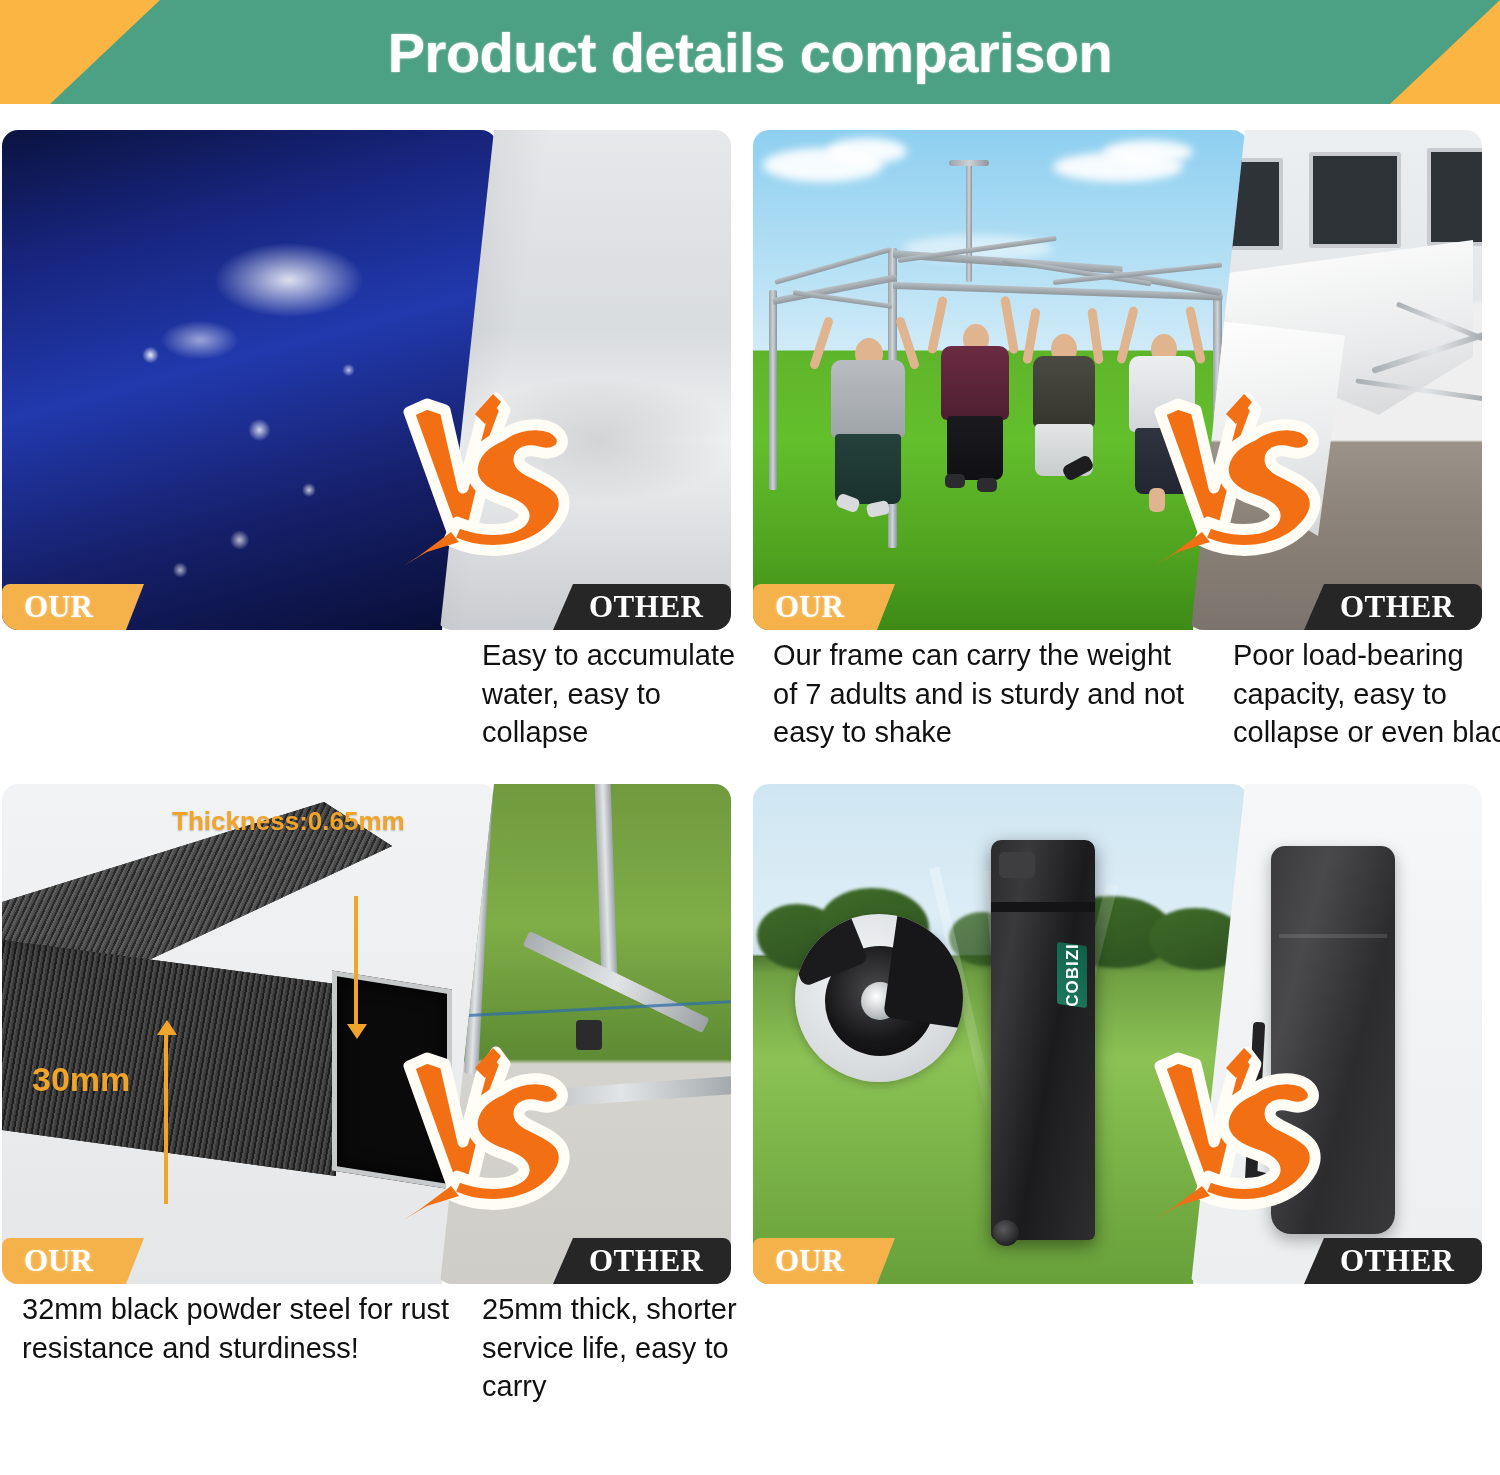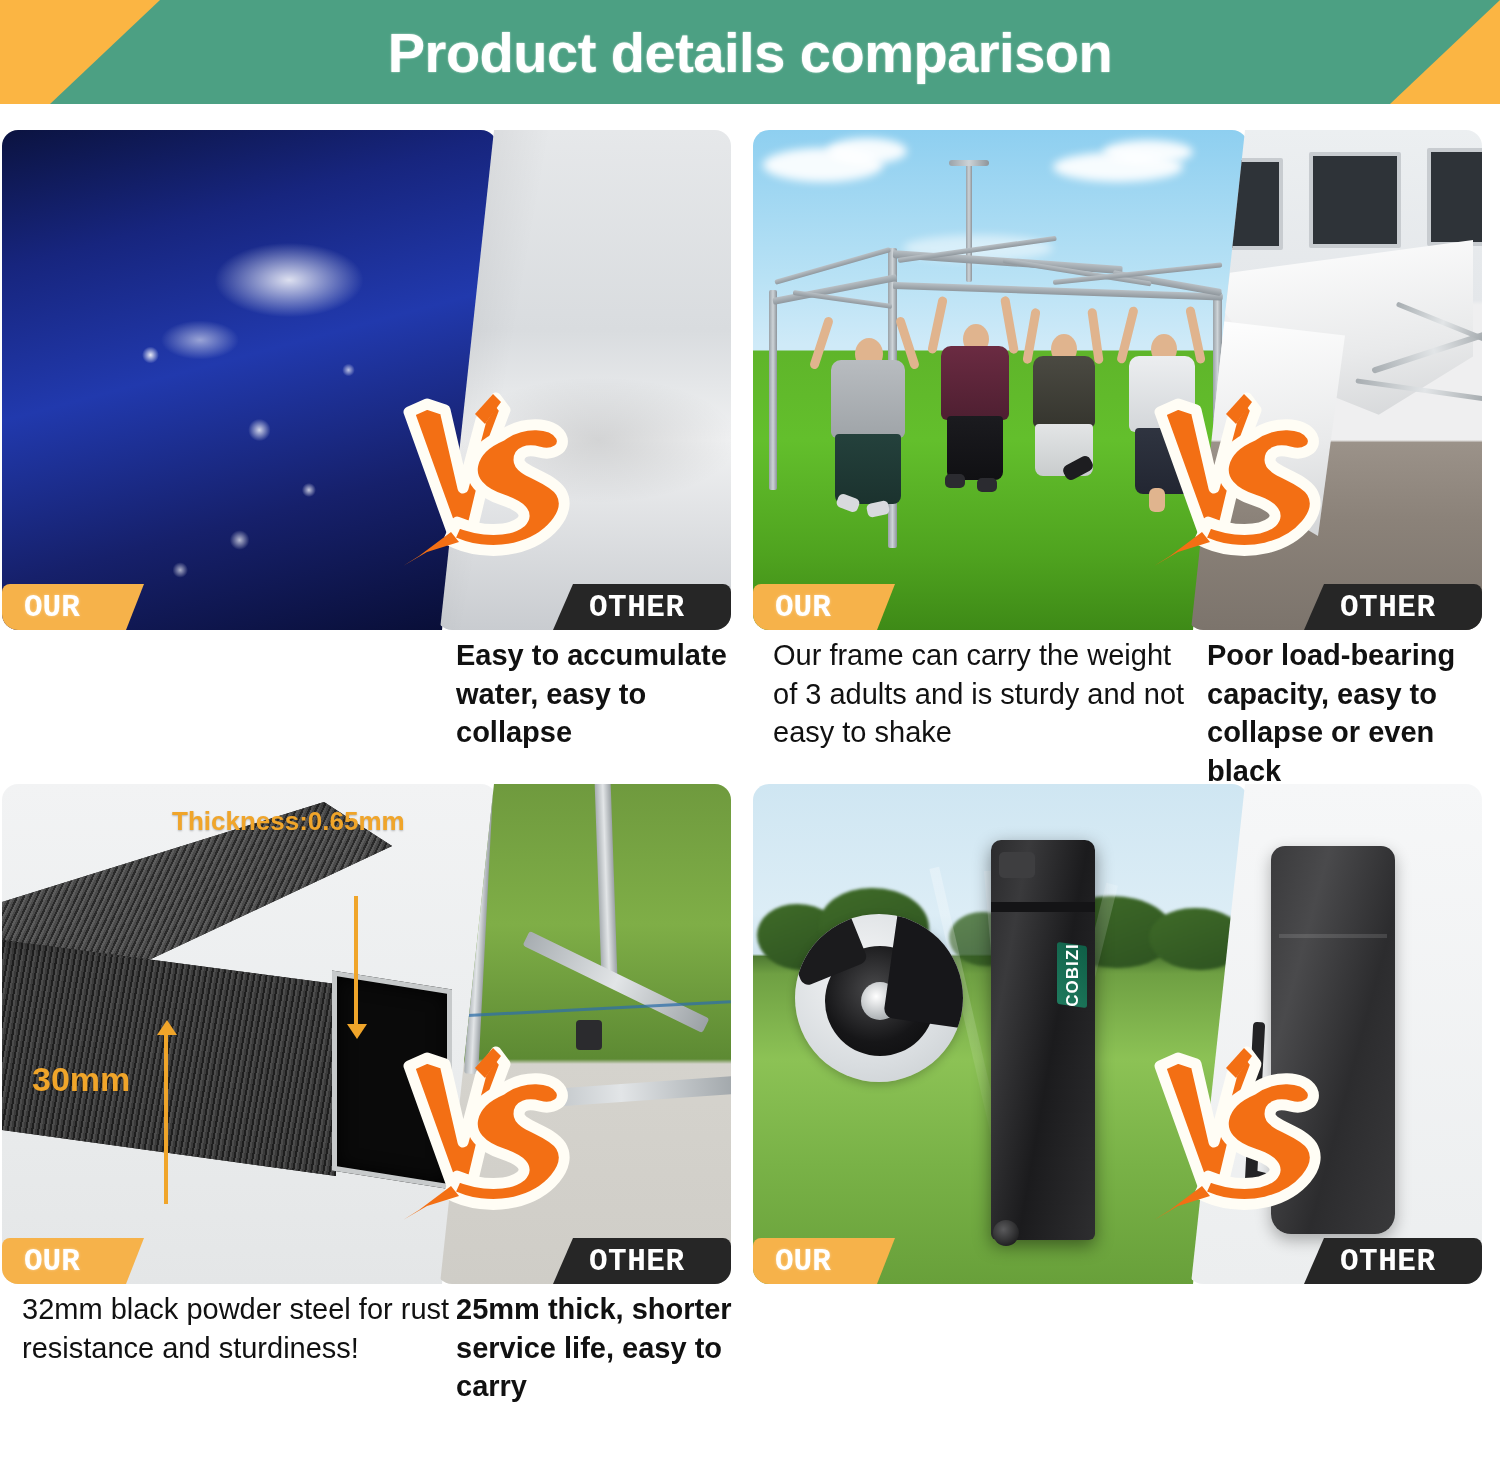--- a/index.html
+++ b/index.html
@@ -226,21 +226,21 @@
     position:absolute; left:395px; top:250px; width:190px; height:200px;
     z-index:6; pointer-events:none;
   }
   .vs svg { width:100%; height:100%; display:block; }
 
   
   .lbl {
     position:absolute; height:46px; z-index:7;
     display:flex; align-items:center;
     color:#ffffff; font-size:31px; font-weight:bold;
-    font-family:Liberation Mono, monospace;
+    font-family:Liberation Serif, serif;
   }
   .lbl-our {
     left:0px; bottom:0px; width:142px;
     background:#f6b24a;
     border-radius:8px 0 0 8px;
     clip-path: polygon(0 0, 142px 0, 124px 46px, 0 46px);
     padding-left:22px;
     text-shadow:0 0 3px rgba(255,255,255,.45);
   }
   .lbl-other {
@@ -256,21 +256,21 @@
   .captions {
     position:absolute; left:0; top:506px; width:745px; height:166px;
   }
   .cap {
     position:absolute; top:0;
     color:#111111;
     font-size:29px; line-height:1.33;
     font-family:"Liberation Sans", sans-serif;
   }
   .cap-our   { left:20px;  width:430px; }
-  .cap-other { left:454px; width:290px;font-weight:bold; }
+  .cap-other { left:480px; width:290px; }
 </style>
 </head>
 <body>
 
 <div class="header">
   <div class="header-banner"></div>
   <div class="header-title">Product details comparison</div>
 </div>
 
 <div class="grid">
@@ -396,21 +396,21 @@
           </g>
           <g fill="#f36f14">
             <path d="M78 34 L96 14 L104 22 L88 44 Z"></path>
             <path d="M54 152 L22 176 L6 186 L30 172 L62 162 Z"></path>
           </g>
         </svg>
       </div>
     </div>
 
     <div class="captions">
-      <div class="cap cap-our">Our frame can carry the weight of 3 adults and is sturdy and not easy to shake</div>
+      <div class="cap cap-our">Our frame can carry the weight of 7 adults and is sturdy and not easy to shake</div>
       <div class="cap cap-other">Poor load-bearing capacity, easy to collapse or even black</div>
     </div>
   </div>
 
   <div class="panel p3">
     <div class="imgpair">
 
       <div class="half left">
         <div class="ph ph-steel"></div>
 

